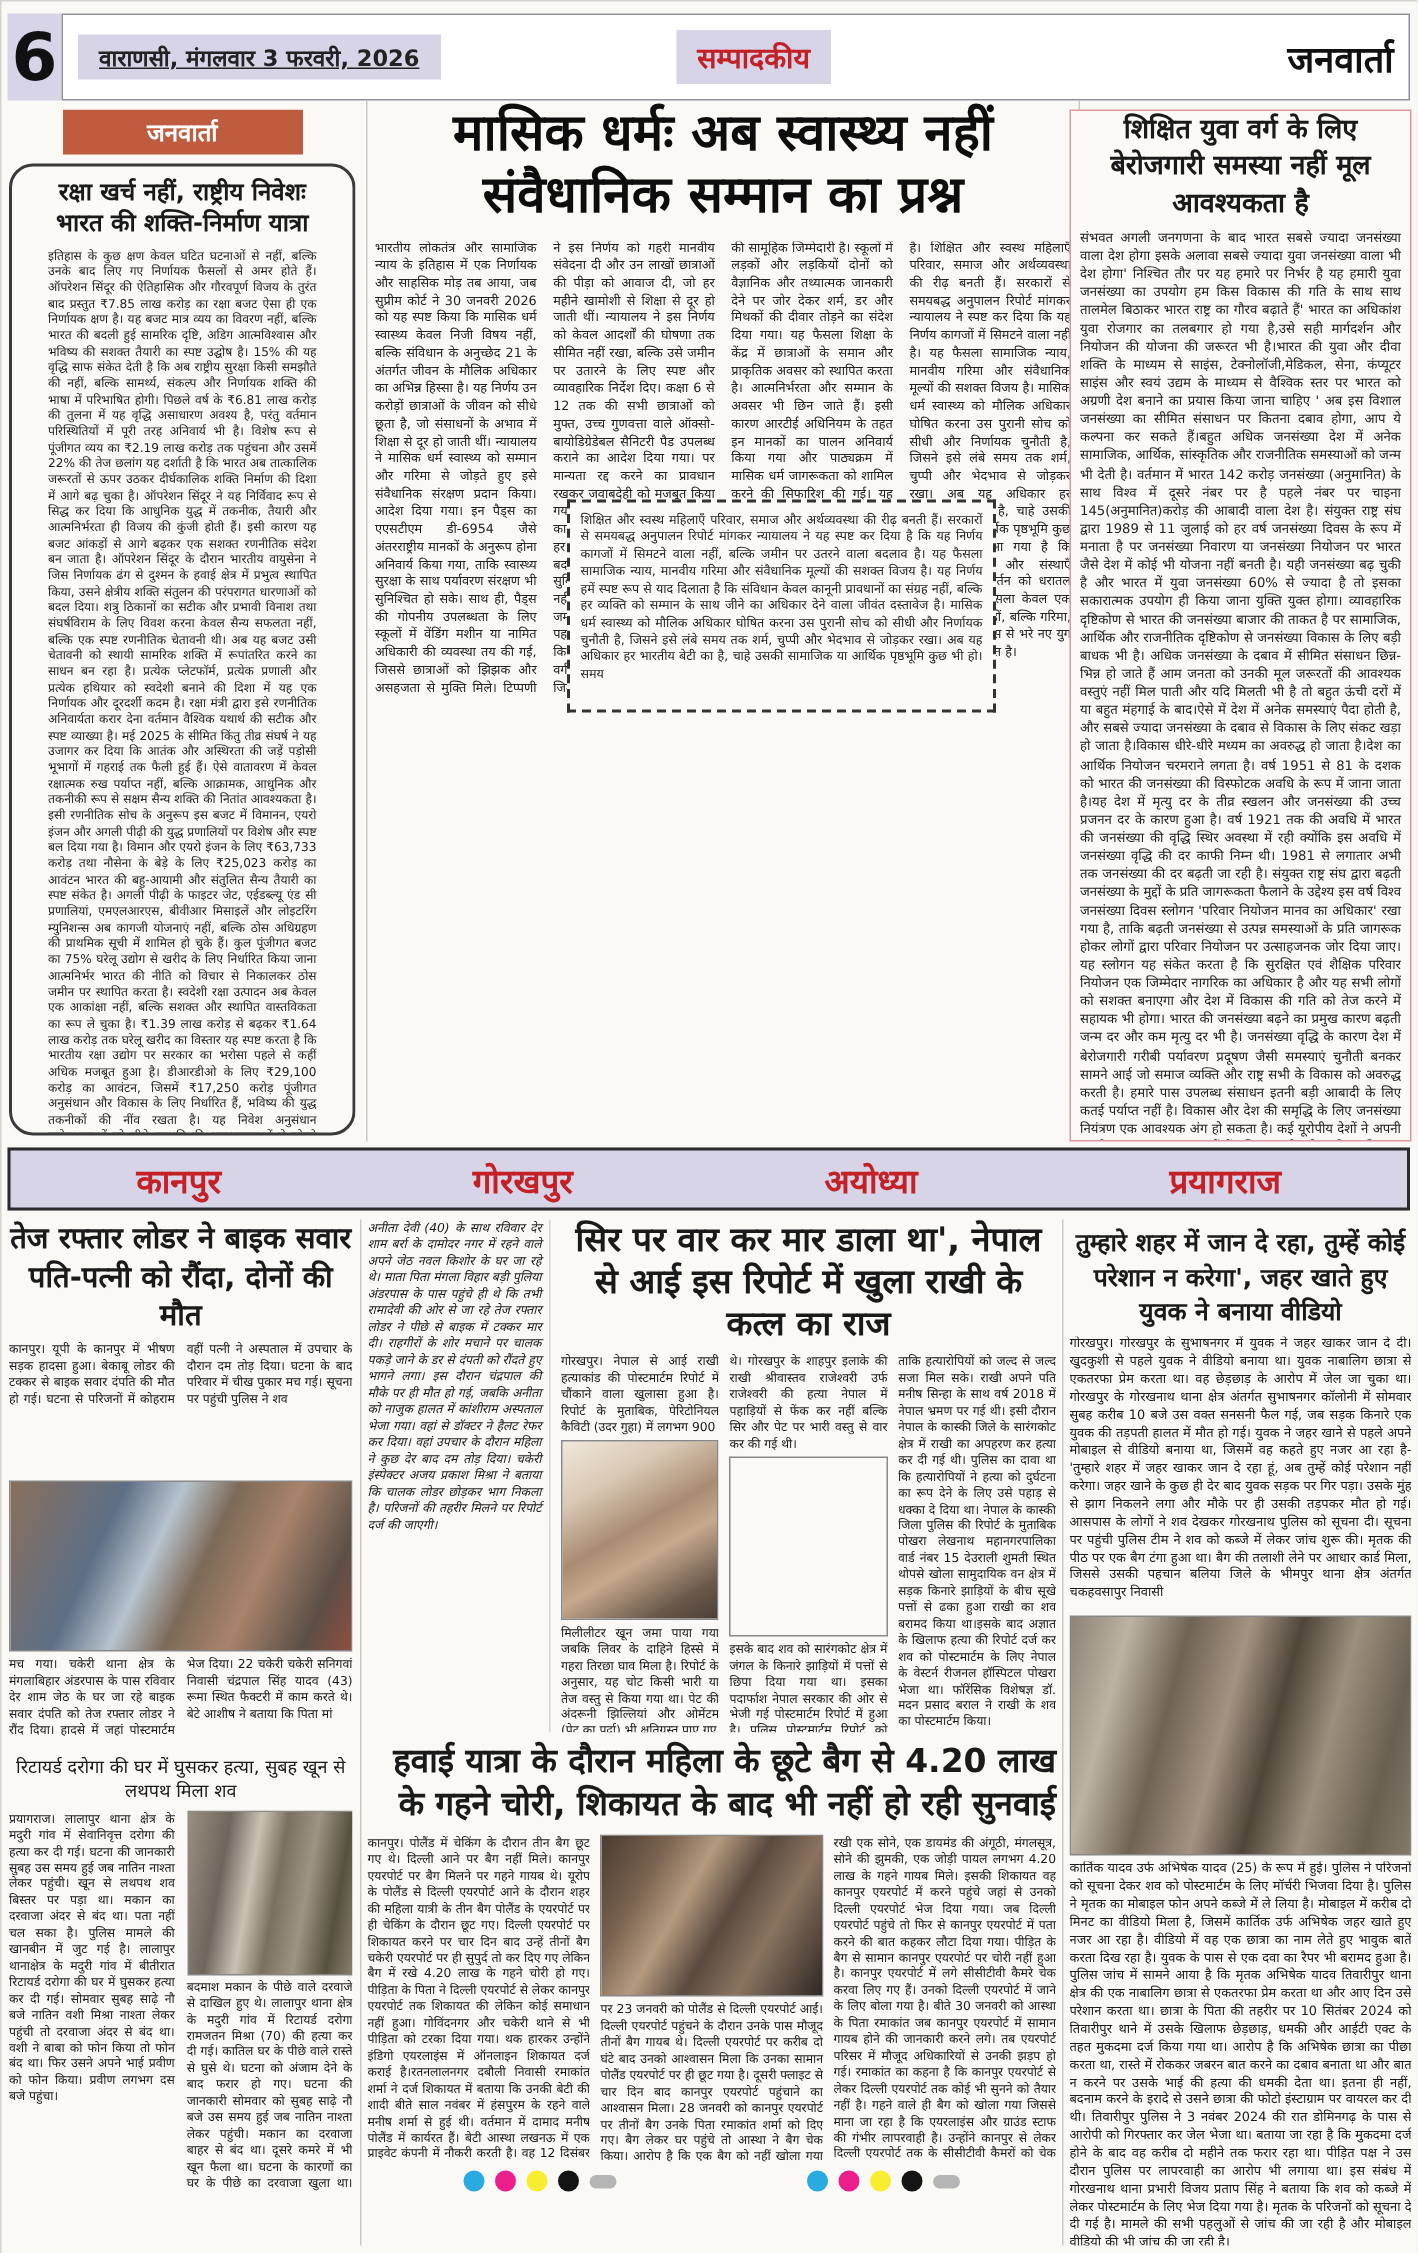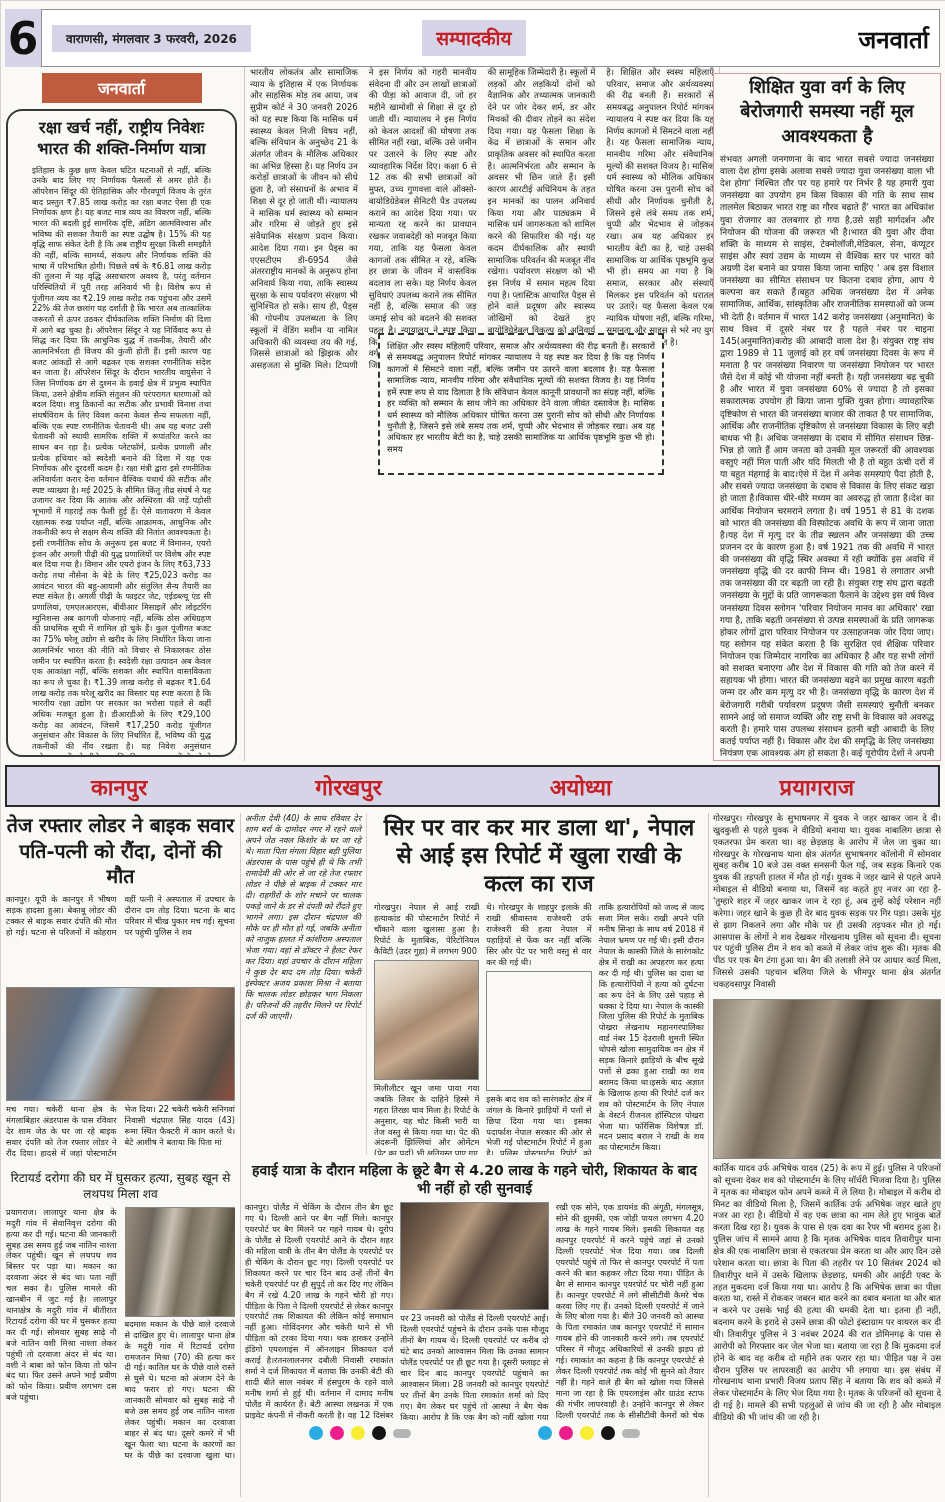--- a/index.html
+++ b/index.html
@@ -5,21 +5,21 @@
   html,body{margin:0;padding:0;background:#e8e8e4;}
   .paper{position:relative;width:945px;height:1502px;margin:0 auto;background:#faf9f6;
          font-family:"DejaVu Sans",sans-serif;color:#1a1a1a;overflow:hidden;border:1px solid #d5d3cc;}
   
   .header{position:absolute;top:8px;left:4px;width:935px;height:58px;display:flex;align-items:stretch;}
   .pagenum-strip{width:36px;background:#d7d4e8;display:flex;align-items:center;justify-content:center;
                  font-size:44px;font-weight:bold;color:#111;}
   .header-box{flex:1;border:1px solid #8f8f9b;background:#fff;display:flex;align-items:center;
               padding:0 10px;gap:10px;}
   .chip{background:#d7d4e8;padding:5px 14px;font-weight:bold;}
-  .chip-date{font-size:12px;color:#222;}
+  .chip-date{font-size:15px;color:#222;text-decoration:underline;}
   .chip-section{font-size:19px;color:#c42127;margin:0 auto;}
   .masthead{margin-left:auto;font-size:24px;font-weight:bold;color:#111;}
   
   .top-left{position:absolute;top:72px;left:5px;width:231px;height:688px;overflow:hidden;}
   .jv-label{width:160px;margin:0 auto 6px auto;background:#bf5b3e;color:#fff;text-align:center;
             font-size:16px;font-weight:bold;padding:4px 0;}
   .jv-box{border:2px solid #3a3a3a;border-radius:16px;padding:7px 24px;height:630px;overflow:hidden;background:#fbfaf7;}
   .jv-head{font-size:16px;font-weight:bold;text-align:center;line-height:1.3;margin-bottom:5px;}
   .jv-body{font-size:8.1px;line-height:1.32;text-align:justify;color:#222;}
   .top-center{position:absolute;top:66px;left:243px;width:464px;height:694px;overflow:hidden;
@@ -59,21 +59,21 @@
   .kp-cont{width:116px;flex:0 0 116px;font-size:8.2px;line-height:1.34;text-align:justify;overflow:hidden;
            border-right:1px solid #d8d5cd;padding-right:5px;font-style:italic;}
   .rk-block{flex:1;overflow:hidden;}
   .rk-head{font-size:22.5px;font-weight:bold;text-align:center;line-height:1.25;margin-bottom:5px;}
   .rk-cols{display:flex;gap:7px;}
   .rk-col{flex:1;font-size:8.2px;line-height:1.33;text-align:justify;overflow:hidden;height:268px;}
   .photo-rakhi{height:118px;margin:3px 0;background:
      linear-gradient(150deg,#efe8dc 0%,#d9c8b4 25%,#a98b72 48%,#c7a98d 62%,#6b5a4c 85%,#4a3f35 100%);}
   .photo-manish{height:118px;margin:3px 0;background:
      linear-gradient(165deg,#e9e7e3 0%,#d4d0ca 30%,#9d9democrat 45%,#a9a29a 52%,#80786f 75%,#5e574f 100%);}
-  .ap-head{font-size:14px;font-weight:bold;text-align:center;line-height:1.3;margin:6px 0 5px 0;}
+  .ap-head{font-size:22px;font-weight:bold;text-align:right;line-height:1.3;margin:6px 0 5px 0;}
   .ap-cols{display:flex;gap:7px;height:218px;overflow:hidden;}
   .ap-col{flex:1;font-size:8.2px;line-height:1.33;text-align:justify;overflow:hidden;}
   .photo-airport{height:106px;margin-bottom:3px;background:
      linear-gradient(120deg,#4a3b31 0%,#7a6350 22%,#b59a7e 38%,#5a4a3f 55%,#8a7460 72%,#2f2824 100%);}
   .dots-duo{display:flex;justify-content:space-around;}
   .bot-right{position:absolute;top:812px;left:712px;width:228px;height:684px;overflow:hidden;}
   .gk-head{font-size:16.5px;font-weight:bold;text-align:center;line-height:1.4;margin:4px 0 5px 0;}
   .gk-body{font-size:8.6px;line-height:1.38;text-align:justify;overflow:hidden;}
   .gk-top{height:182px;}
   .photo-street{height:158px;margin:4px 0;background:
@@ -96,20 +96,21 @@
 
   <div class="top-left">
     <div class="jv-label">जनवार्ता</div>
     <div class="jv-box">
       <div class="jv-head">रक्षा खर्च नहीं, राष्ट्रीय निवेशः भारत की शक्ति-निर्माण यात्रा</div>
       <div class="jv-body">इतिहास के कुछ क्षण केवल घटित घटनाओं से नहीं, बल्कि उनके बाद लिए गए निर्णायक फैसलों से अमर होते हैं। ऑपरेशन सिंदूर की ऐतिहासिक और गौरवपूर्ण विजय के तुरंत बाद प्रस्तुत ₹7.85 लाख करोड़ का रक्षा बजट ऐसा ही एक निर्णायक क्षण है। यह बजट मात्र व्यय का विवरण नहीं, बल्कि भारत की बदली हुई सामरिक दृष्टि, अडिग आत्मविश्वास और भविष्य की सशक्त तैयारी का स्पष्ट उद्घोष है। 15% की यह वृद्धि साफ संकेत देती है कि अब राष्ट्रीय सुरक्षा किसी समझौते की नहीं, बल्कि सामर्थ्य, संकल्प और निर्णायक शक्ति की भाषा में परिभाषित होगी। पिछले वर्ष के ₹6.81 लाख करोड़ की तुलना में यह वृद्धि असाधारण अवश्य है, परंतु वर्तमान परिस्थितियों में पूरी तरह अनिवार्य भी है। विशेष रूप से पूंजीगत व्यय का ₹2.19 लाख करोड़ तक पहुंचना और उसमें 22% की तेज छलांग यह दर्शाती है कि भारत अब तात्कालिक जरूरतों से ऊपर उठकर दीर्घकालिक शक्ति निर्माण की दिशा में आगे बढ़ चुका है। ऑपरेशन सिंदूर ने यह निर्विवाद रूप से सिद्ध कर दिया कि आधुनिक युद्ध में तकनीक, तैयारी और आत्मनिर्भरता ही विजय की कुंजी होती हैं। इसी कारण यह बजट आंकड़ों से आगे बढ़कर एक सशक्त रणनीतिक संदेश बन जाता है। ऑपरेशन सिंदूर के दौरान भारतीय वायुसेना ने जिस निर्णायक ढंग से दुश्मन के हवाई क्षेत्र में प्रभुत्व स्थापित किया, उसने क्षेत्रीय शक्ति संतुलन की परंपरागत धारणाओं को बदल दिया। शत्रु ठिकानों का सटीक और प्रभावी विनाश तथा संघर्षविराम के लिए विवश करना केवल सैन्य सफलता नहीं, बल्कि एक स्पष्ट रणनीतिक चेतावनी थी। अब यह बजट उसी चेतावनी को स्थायी सामरिक शक्ति में रूपांतरित करने का साधन बन रहा है। प्रत्येक प्लेटफॉर्म, प्रत्येक प्रणाली और प्रत्येक हथियार को स्वदेशी बनाने की दिशा में यह एक निर्णायक और दूरदर्शी कदम है। रक्षा मंत्री द्वारा इसे रणनीतिक अनिवार्यता करार देना वर्तमान वैश्विक यथार्थ की सटीक और स्पष्ट व्याख्या है। मई 2025 के सीमित किंतु तीव्र संघर्ष ने यह उजागर कर दिया कि आतंक और अस्थिरता की जड़ें पड़ोसी भूभागों में गहराई तक फैली हुई हैं। ऐसे वातावरण में केवल रक्षात्मक रुख पर्याप्त नहीं, बल्कि आक्रामक, आधुनिक और तकनीकी रूप से सक्षम सैन्य शक्ति की नितांत आवश्यकता है। इसी रणनीतिक सोच के अनुरूप इस बजट में विमानन, एयरो इंजन और अगली पीढ़ी की युद्ध प्रणालियों पर विशेष और स्पष्ट बल दिया गया है। विमान और एयरो इंजन के लिए ₹63,733 करोड़ तथा नौसेना के बेड़े के लिए ₹25,023 करोड़ का आवंटन भारत की बहु-आयामी और संतुलित सैन्य तैयारी का स्पष्ट संकेत है। अगली पीढ़ी के फाइटर जेट, एईडब्ल्यू एंड सी प्रणालियां, एमएलआरएस, बीवीआर मिसाइलें और लोइटरिंग म्युनिशन्स अब कागजी योजनाएं नहीं, बल्कि ठोस अधिग्रहण की प्राथमिक सूची में शामिल हो चुके हैं। कुल पूंजीगत बजट का 75% घरेलू उद्योग से खरीद के लिए निर्धारित किया जाना आत्मनिर्भर भारत की नीति को विचार से निकालकर ठोस जमीन पर स्थापित करता है। स्वदेशी रक्षा उत्पादन अब केवल एक आकांक्षा नहीं, बल्कि सशक्त और स्थापित वास्तविकता का रूप ले चुका है। ₹1.39 लाख करोड़ से बढ़कर ₹1.64 लाख करोड़ तक घरेलू खरीद का विस्तार यह स्पष्ट करता है कि भारतीय रक्षा उद्योग पर सरकार का भरोसा पहले से कहीं अधिक मजबूत हुआ है। डीआरडीओ के लिए ₹29,100 करोड़ का आवंटन, जिसमें ₹17,250 करोड़ पूंजीगत अनुसंधान और विकास के लिए निर्धारित हैं, भविष्य की युद्ध तकनीकों की नींव रखता है। यह निवेश अनुसंधान प्रयोगशालाओं को सीधे रणभूमि की आवश्यकताओं से जोड़ने वाला साबित होगा। आत्मनिर्भरता की इस रणनीतिक यात्रा में निजी क्षेत्र, स्टार्टअप और शैक्षिक संस्थानों की भूमिका लगातार अधिक निर्णायक होती जा रही है। रक्षा अनुसंधान बजट का 25% इन क्षेत्रों के लिए खोलना नवाचार, प्रतिस्पर्धा और तकनीकी आत्मविश्वास को नई ऊर्जा प्रदान करता है। ड्रोन स्वार्म, साइबर डिफेंस, आर्टिफिशियल इंटेलिजेंस आधारित प्रणालियां और स्पेस वारफेयर जैसी क्षमताएं अब भारत की प्राथमिक सामरिक सूची में शामिल हो चुकी हैं। यह बजट भारत को तकनीक का उपभोक्ता नहीं, बल्कि सशक्त निर्माता और संभावित निर्यातक बनाने की दिशा में आगे बढ़ाता है।</div>
     </div>
   </div>
 
   <div class="top-center">
+    <div class="ed-head">मासिक धर्मः अब स्वास्थ्य नहीं संवैधानिक सम्मान का प्रश्न</div>
     <div class="ed-body">भारतीय लोकतंत्र और सामाजिक न्याय के इतिहास में एक निर्णायक और साहसिक मोड़ तब आया, जब सुप्रीम कोर्ट ने 30 जनवरी 2026 को यह स्पष्ट किया कि मासिक धर्म स्वास्थ्य केवल निजी विषय नहीं, बल्कि संविधान के अनुच्छेद 21 के अंतर्गत जीवन के मौलिक अधिकार का अभिन्न हिस्सा है। यह निर्णय उन करोड़ों छात्राओं के जीवन को सीधे छूता है, जो संसाधनों के अभाव में शिक्षा से दूर हो जाती थीं। न्यायालय ने मासिक धर्म स्वास्थ्य को सम्मान और गरिमा से जोड़ते हुए इसे संवैधानिक संरक्षण प्रदान किया। आदेश दिया गया। इन पैड्स का एएसटीएम डी-6954 जैसे अंतरराष्ट्रीय मानकों के अनुरूप होना अनिवार्य किया गया, ताकि स्वास्थ्य सुरक्षा के साथ पर्यावरण संरक्षण भी सुनिश्चित हो सके। साथ ही, पैड्स की गोपनीय उपलब्धता के लिए स्कूलों में वेंडिंग मशीन या नामित अधिकारी की व्यवस्था तय की गई, जिससे छात्राओं को झिझक और असहजता से मुक्ति मिले। टिप्पणी ने इस निर्णय को गहरी मानवीय संवेदना दी और उन लाखों छात्राओं की पीड़ा को आवाज दी, जो हर महीने खामोशी से शिक्षा से दूर हो जाती थीं। न्यायालय ने इस निर्णय को केवल आदर्शों की घोषणा तक सीमित नहीं रखा, बल्कि उसे जमीन पर उतारने के लिए स्पष्ट और व्यावहारिक निर्देश दिए। कक्षा 6 से 12 तक की सभी छात्राओं को मुफ्त, उच्च गुणवत्ता वाले ऑक्सो-बायोडिग्रेडेबल सैनिटरी पैड उपलब्ध कराने का आदेश दिया गया। पर मान्यता रद्द करने का प्रावधान रखकर जवाबदेही को मजबूत किया गया, ताकि यह फैसला केवल कागजों तक सीमित न रहे, बल्कि हर छात्रा के जीवन में वास्तविक बदलाव ला सके। यह निर्णय केवल सुविधाएं उपलब्ध कराने तक सीमित नहीं है, बल्कि समाज की जड़ जमाई सोच को बदलने की सशक्त पहल है। न्यायालय ने स्पष्ट किया कि मासिक धर्म स्वास्थ्य किसी एक वर्ग या केवल लड़कियों की जिम्मेदारी नहीं, बल्कि पूरे समाज की सामूहिक जिम्मेदारी है। स्कूलों में लड़कों और लड़कियों दोनों को वैज्ञानिक और तथ्यात्मक जानकारी देने पर जोर देकर शर्म, डर और मिथकों की दीवार तोड़ने का संदेश दिया गया। यह फैसला शिक्षा के केंद्र में छात्राओं के समान और प्राकृतिक अवसर को स्थापित करता है। आत्मनिर्भरता और सम्मान के अवसर भी छिन जाते हैं। इसी कारण आरटीई अधिनियम के तहत इन मानकों का पालन अनिवार्य किया गया और पाठ्यक्रम में मासिक धर्म जागरूकता को शामिल करने की सिफारिश की गई। यह कदम दीर्घकालिक और स्थायी सामाजिक परिवर्तन की मजबूत नींव रखेगा। पर्यावरण संरक्षण को भी इस निर्णय में समान महत्व दिया गया है। प्लास्टिक आधारित पैड्स से होने वाले प्रदूषण और स्वास्थ्य जोखिमों को देखते हुए बायोडिग्रेडेबल विकल्प को अनिवार्य करना दूरदर्शी कदम है। इससे स्वास्थ्य सुरक्षा के साथ प्रकृति के संरक्षण का संतुलन स्थापित होता है। शिक्षित और स्वस्थ महिलाएँ परिवार, समाज और अर्थव्यवस्था की रीढ़ बनती हैं। सरकारों से समयबद्ध अनुपालन रिपोर्ट मांगकर न्यायालय ने स्पष्ट कर दिया कि यह निर्णय कागजों में सिमटने वाला नहीं है। यह फैसला सामाजिक न्याय, मानवीय गरिमा और संवैधानिक मूल्यों की सशक्त विजय है। मासिक धर्म स्वास्थ्य को मौलिक अधिकार घोषित करना उस पुरानी सोच को सीधी और निर्णायक चुनौती है, जिसने इसे लंबे समय तक शर्म, चुप्पी और भेदभाव से जोड़कर रखा। अब यह अधिकार हर भारतीय बेटी का है, चाहे उसकी सामाजिक या आर्थिक पृष्ठभूमि कुछ भी हो। समय आ गया है कि समाज, सरकार और संस्थाएँ मिलकर इस परिवर्तन को धरातल पर उतारें। यह फैसला केवल एक न्यायिक घोषणा नहीं, बल्कि गरिमा, समानता और साहस से भरे नए युग की मजबूत शुरूआत है।</div>
     <div class="ed-highlight">शिक्षित और स्वस्थ महिलाएँ परिवार, समाज और अर्थव्यवस्था की रीढ़ बनती हैं। सरकारों से समयबद्ध अनुपालन रिपोर्ट मांगकर न्यायालय ने यह स्पष्ट कर दिया है कि यह निर्णय कागजों में सिमटने वाला नहीं, बल्कि जमीन पर उतरने वाला बदलाव है। यह फैसला सामाजिक न्याय, मानवीय गरिमा और संवैधानिक मूल्यों की सशक्त विजय है। यह निर्णय हमें स्पष्ट रूप से याद दिलाता है कि संविधान केवल कानूनी प्रावधानों का संग्रह नहीं, बल्कि हर व्यक्ति को सम्मान के साथ जीने का अधिकार देने वाला जीवंत दस्तावेज है। मासिक धर्म स्वास्थ्य को मौलिक अधिकार घोषित करना उस पुरानी सोच को सीधी और निर्णायक चुनौती है, जिसने इसे लंबे समय तक शर्म, चुप्पी और भेदभाव से जोड़कर रखा। अब यह अधिकार हर भारतीय बेटी का है, चाहे उसकी सामाजिक या आर्थिक पृष्ठभूमि कुछ भी हो। समय</div>
   </div>
 
   <div class="top-right">
     <div class="yt-head">शिक्षित युवा वर्ग के लिए बेरोजगारी समस्या नहीं मूल आवश्यकता है</div>
     <div class="yt-body">संभवत अगली जनगणना के बाद भारत सबसे ज्यादा जनसंख्या वाला देश होगा इसके अलावा सबसे ज्यादा युवा जनसंख्या वाला भी देश होगा' निश्चित तौर पर यह हमारे पर निर्भर है यह हमारी युवा जनसंख्या का उपयोग हम किस विकास की गति के साथ साथ तालमेल बिठाकर भारत राष्ट्र का गौरव बढ़ाते हैं' भारत का अधिकांश युवा रोजगार का तलबगार हो गया है,उसे सही मार्गदर्शन और नियोजन की योजना की जरूरत भी है।भारत की युवा और दीवा शक्ति के माध्यम से साइंस, टेक्नोलॉजी,मेडिकल, सेना, कंप्यूटर साइंस और स्वयं उद्यम के माध्यम से वैश्विक स्तर पर भारत को अग्रणी देश बनाने का प्रयास किया जाना चाहिए ' अब इस विशाल जनसंख्या का सीमित संसाधन पर कितना दबाव होगा, आप ये कल्पना कर सकते हैं।बहुत अधिक जनसंख्या देश में अनेक सामाजिक, आर्थिक, सांस्कृतिक और राजनीतिक समस्याओं को जन्म भी देती है। वर्तमान में भारत 142 करोड़ जनसंख्या (अनुमानित) के साथ विश्व में दूसरे नंबर पर है पहले नंबर पर चाइना 145(अनुमानित)करोड़ की आबादी वाला देश है। संयुक्त राष्ट्र संघ द्वारा 1989 से 11 जुलाई को हर वर्ष जनसंख्या दिवस के रूप में मनाता है पर जनसंख्या निवारण या जनसंख्या नियोजन पर भारत जैसे देश में कोई भी योजना नहीं बनती है। यही जनसंख्या बढ़ चुकी है और भारत में युवा जनसंख्या 60% से ज्यादा है तो इसका सकारात्मक उपयोग ही किया जाना युक्ति युक्त होगा। व्यावहारिक दृष्टिकोण से भारत की जनसंख्या बाजार की ताकत है पर सामाजिक, आर्थिक और राजनीतिक दृष्टिकोण से जनसंख्या विकास के लिए बड़ी बाधक भी है। अधिक जनसंख्या के दबाव में सीमित संसाधन छिन्न-भिन्न हो जाते हैं आम जनता को उनकी मूल जरूरतों की आवश्यक वस्तुएं नहीं मिल पाती और यदि मिलती भी है तो बहुत ऊंची दरों में या बहुत मंहगाई के बाद।ऐसे में देश में अनेक समस्याएं पैदा होती है, और सबसे ज्यादा जनसंख्या के दबाव से विकास के लिए संकट खड़ा हो जाता है।विकास धीरे-धीरे मध्यम का अवरुद्ध हो जाता है।देश का आर्थिक नियोजन चरमराने लगता है। वर्ष 1951 से 81 के दशक को भारत की जनसंख्या की विस्फोटक अवधि के रूप में जाना जाता है।यह देश में मृत्यु दर के तीव्र स्खलन और जनसंख्या की उच्च प्रजनन दर के कारण हुआ है। वर्ष 1921 तक की अवधि में भारत की जनसंख्या की वृद्धि स्थिर अवस्था में रही क्योंकि इस अवधि में जनसंख्या वृद्धि की दर काफी निम्न थी। 1981 से लगातार अभी तक जनसंख्या की दर बढ़ती जा रही है। संयुक्त राष्ट्र संघ द्वारा बढ़ती जनसंख्या के मुद्दों के प्रति जागरूकता फैलाने के उद्देश्य इस वर्ष विश्व जनसंख्या दिवस स्लोगन 'परिवार नियोजन मानव का अधिकार' रखा गया है, ताकि बढ़ती जनसंख्या से उत्पन्न समस्याओं के प्रति जागरूक होकर लोगों द्वारा परिवार नियोजन पर उत्साहजनक जोर दिया जाए। यह स्लोगन यह संकेत करता है कि सुरक्षित एवं शैक्षिक परिवार नियोजन एक जिम्मेदार नागरिक का अधिकार है और यह सभी लोगों को सशक्त बनाएगा और देश में विकास की गति को तेज करने में सहायक भी होगा। भारत की जनसंख्या बढ़ने का प्रमुख कारण बढ़ती जन्म दर और कम मृत्यु दर भी है। जनसंख्या वृद्धि के कारण देश में बेरोजगारी गरीबी पर्यावरण प्रदूषण जैसी समस्याएं चुनौती बनकर सामने आई जो समाज व्यक्ति और राष्ट्र सभी के विकास को अवरुद्ध करती है। हमारे पास उपलब्ध संसाधन इतनी बड़ी आबादी के लिए कतई पर्याप्त नहीं है। विकास और देश की समृद्धि के लिए जनसंख्या नियंत्रण एक आवश्यक अंग हो सकता है। कई यूरोपीय देशों ने अपनी बढ़ती जनसंख्या एवं संसाधनों में उचित तालमेल हेतु परिवार नियंत्रण प्रणाली को का निर्णय लिया किंतु एक समय बाद वहां कार्यशील जनसंख्या की अपेक्षा वृद्धों की संख्या में वृद्धि हुई जिससे मानव संसाधन की समस्याएं उनके सामने आने लगी हैं। चीन में पहले जनसंख्या नियंत्रण किया गया था। सरकार ने वैधानिक रूप से एक या दो बच्चे पैदा करने की शर्तें लागू की थी, पर वहां बुजुर्गों, वृद्धों की संख्या में भारी वृद्धि होने के पश्चात चीन की सरकार ने ज्यादा से ज्यादा बच्चे पैदा करने की अपनी जनता से अपील की है। जापान एक छोटा सा देश होने के बावजूद अपने सीमित संसाधनों के चलते अपने नवाचार तथा तकनीकी शक्ति के बल पर विकासशील देशों के समकक्ष खड़ा है। भारत जैसे विशाल देश में जहां बहुत बड़ी जनसंख्या भी है और विकास के लिए आवश्यक संसाधन भी हैं, विकास करने के लिए केवल विशाल जनसंख्या के साथ सामंजस्य बिठाने की आवश्यकता होगी।</div>
   </div>
 
   <div class="cities">
@@ -174,19 +175,20 @@
         <span class="dot c"></span>
         <span class="dot m"></span>
         <span class="dot y"></span>
         <span class="dot k"></span>
         <span class="dot g"></span>
       </div>
     </div>
   </div>
 
   <div class="bot-right">
+    <div class="gk-head">तुम्हारे शहर में जान दे रहा, तुम्हें कोई परेशान न करेगा', जहर खाते हुए युवक ने बनाया वीडियो</div>
     <div class="gk-body gk-top">गोरखपुर। गोरखपुर के सुभाषनगर में युवक ने जहर खाकर जान दे दी। खुदकुशी से पहले युवक ने वीडियो बनाया था। युवक नाबालिग छात्रा से एकतरफा प्रेम करता था। वह छेड़छाड़ के आरोप में जेल जा चुका था। गोरखपुर के गोरखनाथ थाना क्षेत्र अंतर्गत सुभाषनगर कॉलोनी में सोमवार सुबह करीब 10 बजे उस वक्त सनसनी फैल गई, जब सड़क किनारे एक युवक की तड़पती हालत में मौत हो गई। युवक ने जहर खाने से पहले अपने मोबाइल से वीडियो बनाया था, जिसमें वह कहते हुए नजर आ रहा है- 'तुम्हारे शहर में जहर खाकर जान दे रहा हूं, अब तुम्हें कोई परेशान नहीं करेगा। जहर खाने के कुछ ही देर बाद युवक सड़क पर गिर पड़ा। उसके मुंह से झाग निकलने लगा और मौके पर ही उसकी तड़पकर मौत हो गई। आसपास के लोगों ने शव देखकर गोरखनाथ पुलिस को सूचना दी। सूचना पर पहुंची पुलिस टीम ने शव को कब्जे में लेकर जांच शुरू की। मृतक की पीठ पर एक बैग टंगा हुआ था। बैग की तलाशी लेने पर आधार कार्ड मिला, जिससे उसकी पहचान बलिया जिले के भीमपुर थाना क्षेत्र अंतर्गत चकहवसापुर निवासी</div>
     <div class="photo photo-street"></div>
     <div class="gk-body gk-bottom">कार्तिक यादव उर्फ अभिषेक यादव (25) के रूप में हुई। पुलिस ने परिजनों को सूचना देकर शव को पोस्टमार्टम के लिए मॉर्चरी भिजवा दिया है। पुलिस ने मृतक का मोबाइल फोन अपने कब्जे में ले लिया है। मोबाइल में करीब दो मिनट का वीडियो मिला है, जिसमें कार्तिक उर्फ अभिषेक जहर खाते हुए नजर आ रहा है। वीडियो में वह एक छात्रा का नाम लेते हुए भावुक बातें करता दिख रहा है। युवक के पास से एक दवा का रैपर भी बरामद हुआ है। पुलिस जांच में सामने आया है कि मृतक अभिषेक यादव तिवारीपुर थाना क्षेत्र की एक नाबालिग छात्रा से एकतरफा प्रेम करता था और आए दिन उसे परेशान करता था। छात्रा के पिता की तहरीर पर 10 सितंबर 2024 को तिवारीपुर थाने में उसके खिलाफ छेड़छाड़, धमकी और आईटी एक्ट के तहत मुकदमा दर्ज किया गया था। आरोप है कि अभिषेक छात्रा का पीछा करता था, रास्ते में रोककर जबरन बात करने का दबाव बनाता था और बात न करने पर उसके भाई की हत्या की धमकी देता था। इतना ही नहीं, बदनाम करने के इरादे से उसने छात्रा की फोटो इंस्टाग्राम पर वायरल कर दी थी। तिवारीपुर पुलिस ने 3 नवंबर 2024 की रात डोमिनगढ़ के पास से आरोपी को गिरफ्तार कर जेल भेजा था। बताया जा रहा है कि मुकदमा दर्ज होने के बाद वह करीब दो महीने तक फरार रहा था। पीड़ित पक्ष ने उस दौरान पुलिस पर लापरवाही का आरोप भी लगाया था। इस संबंध में गोरखनाथ थाना प्रभारी विजय प्रताप सिंह ने बताया कि शव को कब्जे में लेकर पोस्टमार्टम के लिए भेज दिया गया है। मृतक के परिजनों को सूचना दे दी गई है। मामले की सभी पहलुओं से जांच की जा रही है और मोबाइल वीडियो की भी जांच की जा रही है।</div>
 
   </div>
 
 </div>
 
 </body></html>

